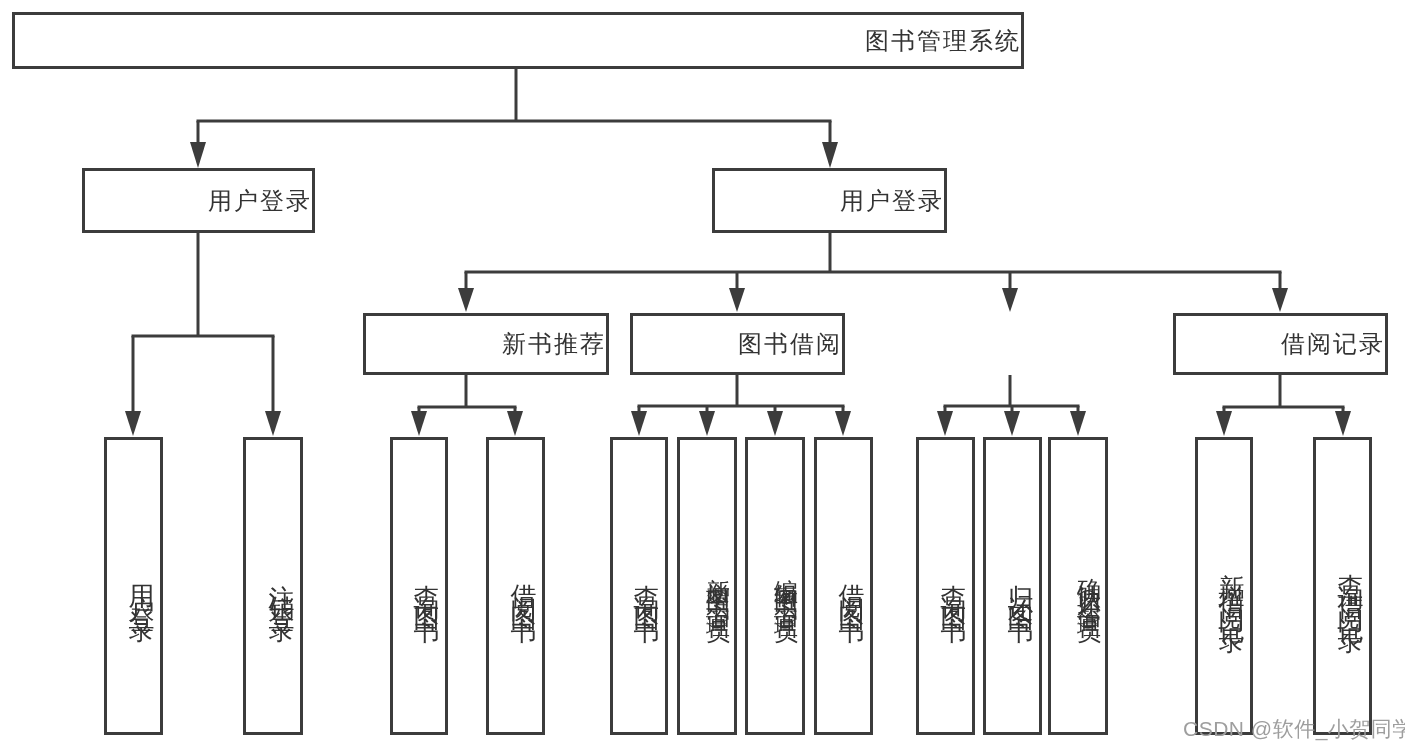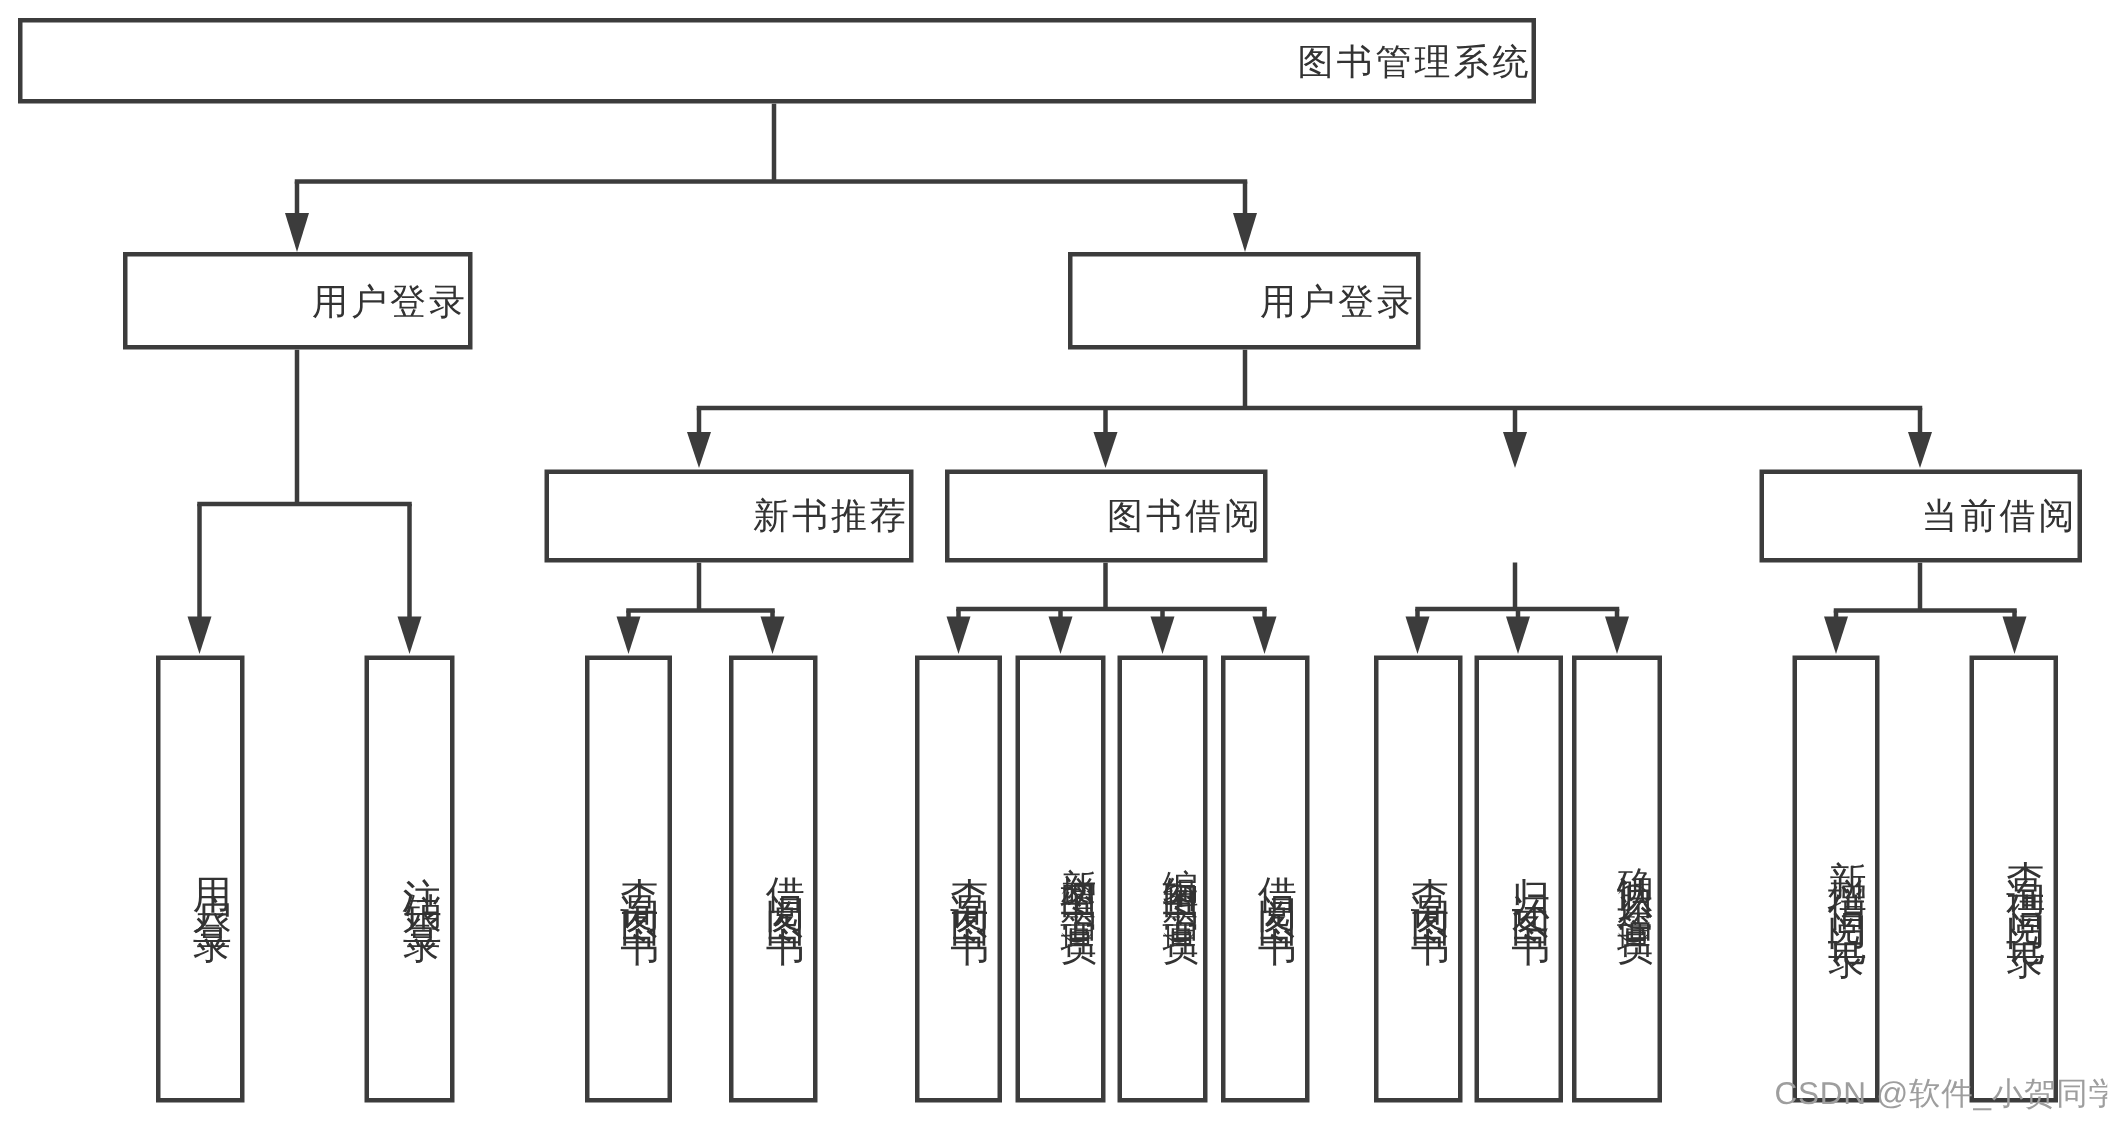--- a/index.html
+++ b/index.html
@@ -144,21 +144,21 @@
     <span>用户登录</span>
   </div>
 
   <div class="node hnode" style="left:363px; top:313px; width:246px; height:62px;">
     <span>新书推荐</span>
   </div>
   <div class="node hnode" style="left:630px; top:313px; width:215px; height:62px;">
     <span>图书借阅</span>
   </div>
   <div class="node hnode" style="left:1173px; top:313px; width:215px; height:62px;">
-    <span>当前借阅</span>
+    <span>借阅记录</span>
   </div>
 
   <div class="node vnode" style="left:104px; top:437px; width:59px; height:298px;">
     <span>用户登录</span>
   </div>
   <div class="node vnode" style="left:243px; top:437px; width:60px; height:298px;">
     <span>注销登录</span>
   </div>
 
   <div class="node vnode" style="left:390px; top:437px; width:58px; height:298px;">

